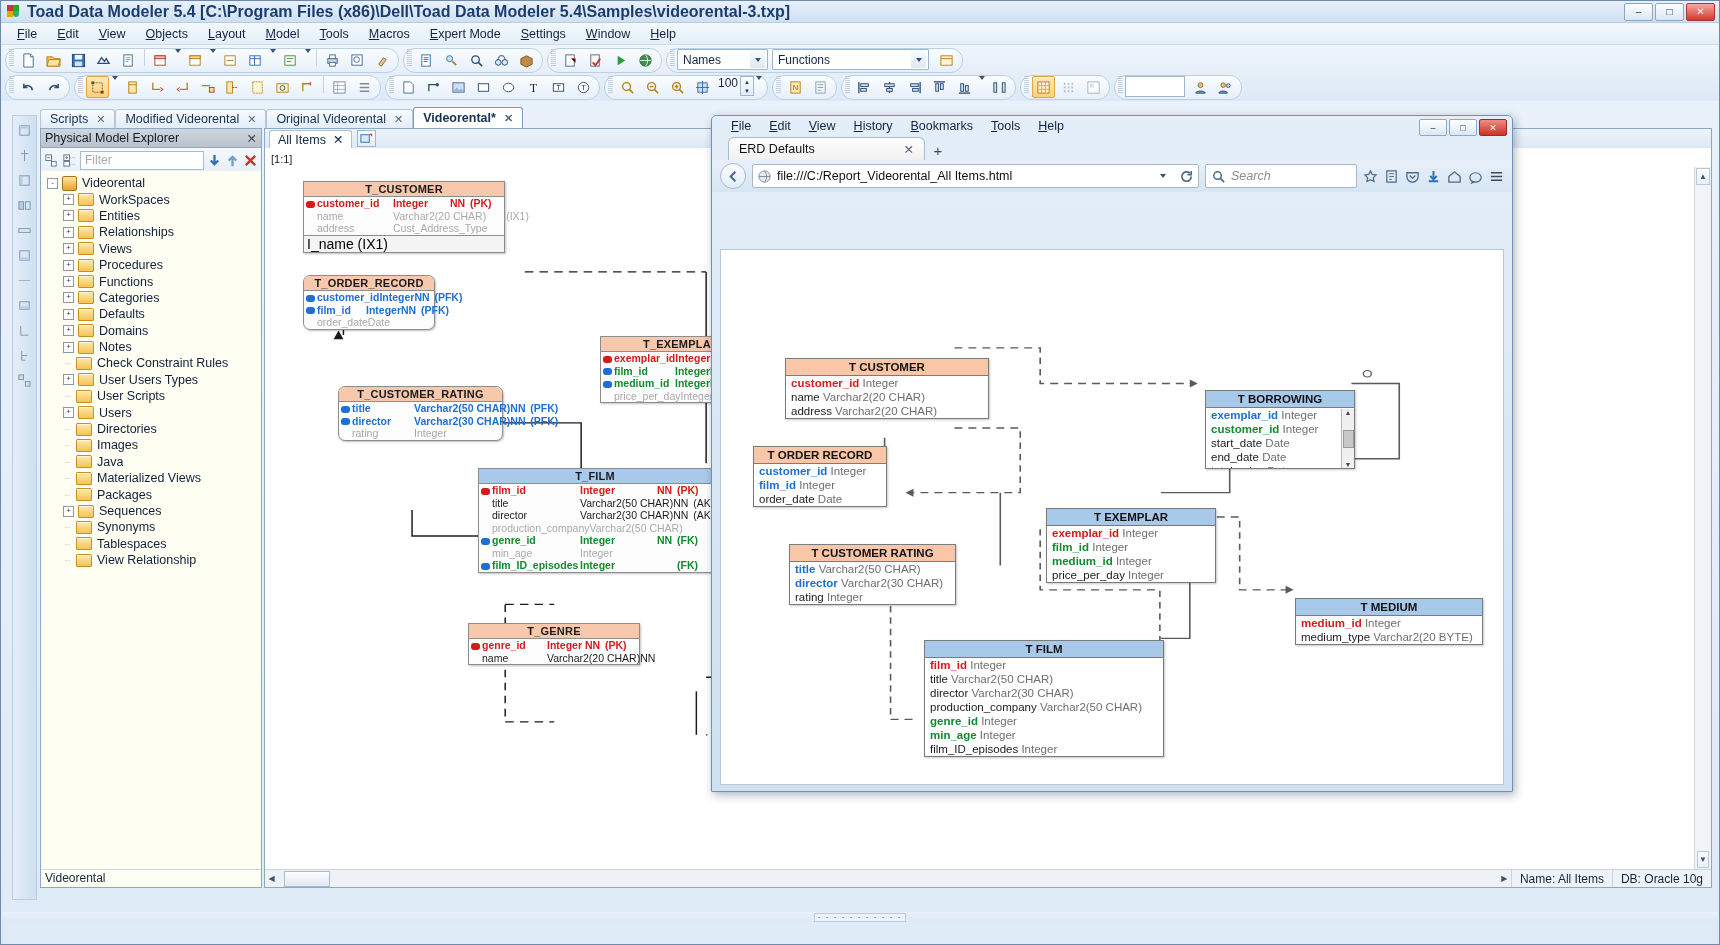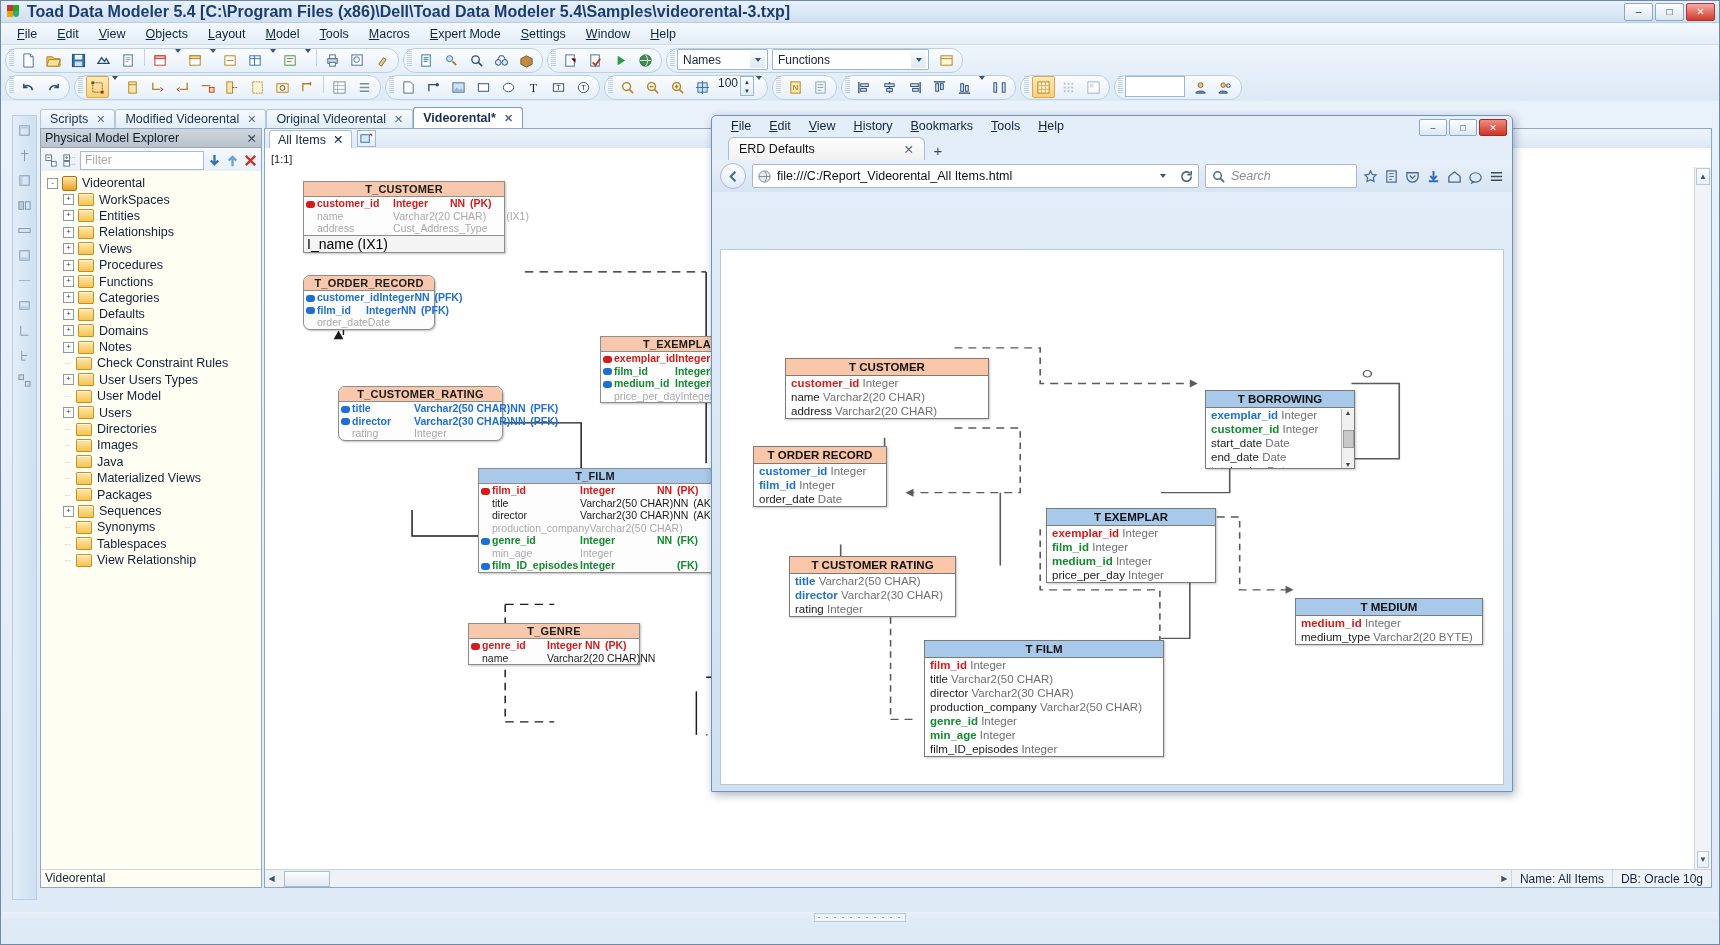--- a/index.html
+++ b/index.html
@@ -853,21 +853,21 @@
             <span>Check Constraint Rules</span>
           </div>
           <div class="tnode" style="padding-left: 16px;">
             <span class="texp">+</span>
             <span class="folder"></span>
             <span>User Users Types</span>
           </div>
           <div class="tnode" style="padding-left: 16px;">
             <span class="tdot">··</span>
             <span class="folder"></span>
-            <span>User Model</span>
+            <span>User Scripts</span>
           </div>
           <div class="tnode" style="padding-left: 16px;">
             <span class="texp">+</span>
             <span class="folder"></span>
             <span>Users</span>
           </div>
           <div class="tnode" style="padding-left: 16px;">
             <span class="tdot">··</span>
             <span class="folder"></span>
             <span>Directories</span>
@@ -1269,21 +1269,21 @@
             </div>
           </div>
           <div class="hent" style="left: 32px; top: 196px; width: 132px;">
             <div class="hhdr hdr-peach">T ORDER RECORD</div>
             <div>
               <div class="hrow"><span class="col-fk">customer_id </span><span style="color: rgb(111, 111, 111);">Integer</span></div>
               <div class="hrow"><span class="col-fk">film_id </span><span style="color: rgb(111, 111, 111);">Integer</span></div>
               <div class="hrow"><span class="col-dk">order_date </span><span style="color: rgb(111, 111, 111);">Date</span></div>
             </div>
           </div>
-          <div class="hent" style="left: 68px; top: 306px; width: 165px;">
+          <div class="hent" style="left: 68px; top: 294px; width: 165px;">
             <div class="hhdr hdr-peach">T CUSTOMER RATING</div>
             <div>
               <div class="hrow"><span class="col-fk">title </span><span style="color: rgb(111, 111, 111);">Varchar2(50 CHAR)</span></div>
               <div class="hrow"><span class="col-fk">director </span><span style="color: rgb(111, 111, 111);">Varchar2(30 CHAR)</span></div>
               <div class="hrow"><span class="col-dk">rating </span><span style="color: rgb(111, 111, 111);">Integer</span></div>
             </div>
           </div>
           <div class="hent" style="left: 484px; top: 140px; width: 148px; position: absolute;">
             <div class="hhdr hdr-blue">T BORROWING</div>
             <div style="max-height: 60px; overflow: hidden;">

